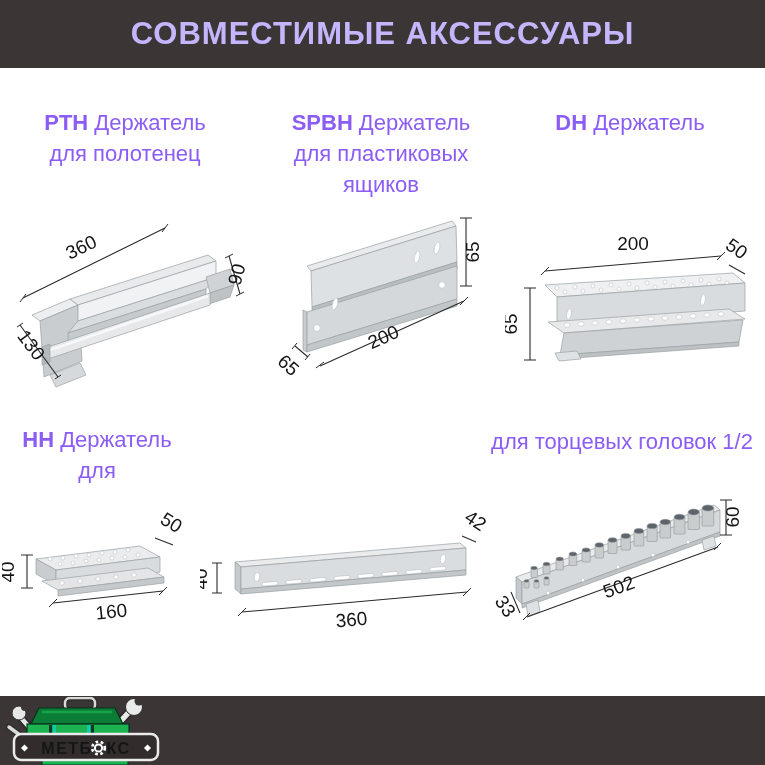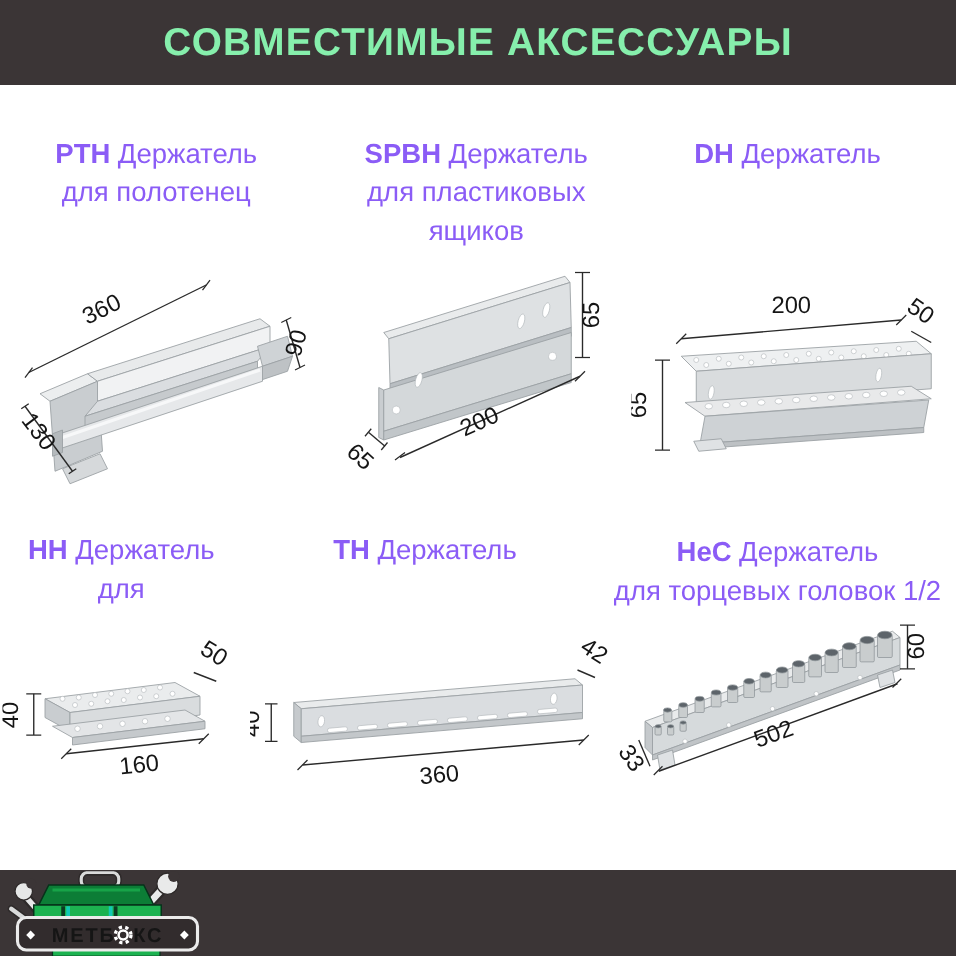--- a/index.html
+++ b/index.html
@@ -1,20 +1,20 @@
 <!DOCTYPE html>
 <html><head>
 <meta charset="utf-8">
 <style>
   html,body{margin:0;padding:0;}
   body{width:765px;height:765px;position:relative;background:#ffffff;
        font-family:"Liberation Sans",sans-serif;overflow:hidden;}
   .band{position:absolute;left:0;width:765px;background:#3b3536;}
   .header{top:0;height:68px;display:flex;align-items:center;justify-content:center;}
-  .header-title{color:#86efac;font-weight:bold;font-size:31px;letter-spacing:1px;white-space:nowrap;}
+  .header-title{color:#c4b5fd;font-weight:bold;font-size:31px;letter-spacing:1px;white-space:nowrap;}
   .footer{top:696px;height:69px;}
   .title{position:absolute;text-align:center;font-size:22px;line-height:31px;color:#8b5cf6;}
   .title b{margin-right:6px;}
   .illus{position:absolute;}
   svg text{font-family:"Liberation Sans",sans-serif;font-size:19px;fill:#151515;}
   .dimline{stroke:#2a2a2a;stroke-width:1.1;fill:none;}
   .tick{stroke:#2a2a2a;stroke-width:1;}
   .part{stroke:#9aa0a4;stroke-width:0.7;}
   .hole{fill:#ffffff;stroke:#b3b8bb;stroke-width:0.5;}
 </style>
@@ -158,24 +158,22 @@
       <line class="tick" x1="19" y1="138" x2="31" y2="138"></line>
     <text text-anchor="middle" transform="rotate(-90 12 102)" x="12" y="102">65</text>
   </g>
 </svg>
 
 <div class="title" style="left:0px;top:424px;width:194px">
   <div><b>HH</b><span>Держатель</span></div>
   <div>для</div>
 </div>
 <div class="title" style="left:240px;top:424px;width:200px">
-  <div><b>TH</b><span>Держатель</span></div>
 </div>
 <div class="title" style="left:480px;top:426px;width:284px">
-  <div><b>HeC</b><span>Держатель</span></div>
   <div>для торцевых головок 1/2</div>
 </div>
 
 <svg class="illus" style="left:2px;top:495px" width="220" height="140" viewBox="0 0 220 140">
   <g class="part">
     <polygon points="34,64 138,51 158,62 54,75" fill="#eaeced"></polygon>
     <circle class="hole" cx="48" cy="64" r="2"></circle>
       <circle class="hole" cx="61" cy="63" r="2"></circle>
       <circle class="hole" cx="74" cy="61" r="2"></circle>
       <circle class="hole" cx="87" cy="60" r="2"></circle>

